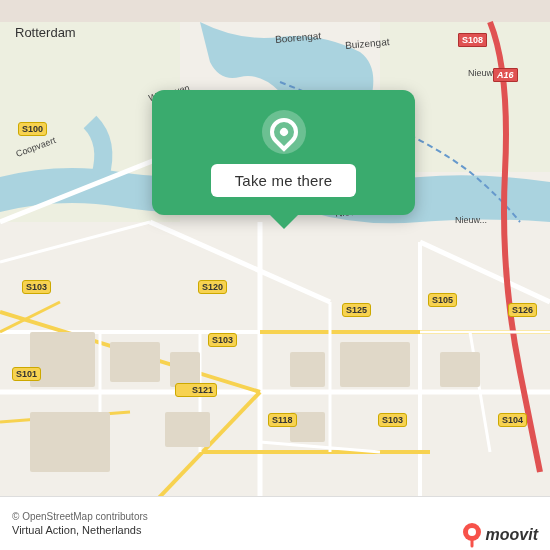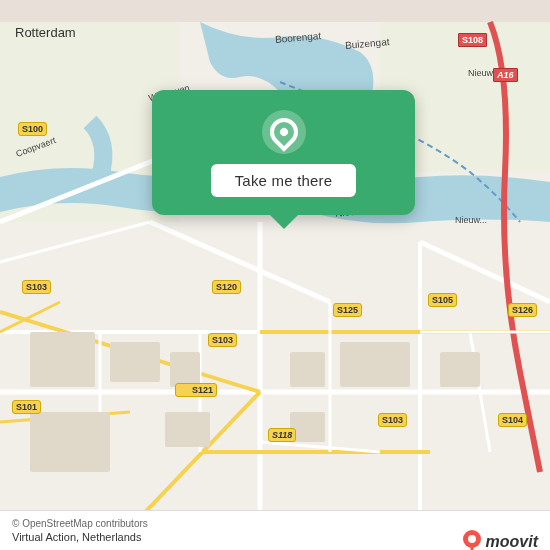--- a/index.html
+++ b/index.html
@@ -91,21 +91,21 @@
       cursor: pointer;
       letter-spacing: 0.2px;
     }
 
     
     .bottom-bar {
       position: absolute;
       bottom: 0;
       left: 0;
       right: 0;
-      height: 40px;
+      height: 54px;
       background: white;
       border-top: 1px solid #ddd;
       display: flex;
       align-items: center;
       justify-content: space-between;
       padding: 0 12px;
       z-index: 20;
     }
 
     .bottom-copyright {
@@ -263,27 +263,27 @@
   <div class="map-label" style="top:32px; left:275px; transform:rotate(-5deg);">Boorengat</div>
   <div class="map-label" style="top:38px; left:345px; transform:rotate(-5deg);">Buizengat</div>
   <div class="map-label" style="top:88px; left:148px; transform:rotate(-15deg); font-size:9px;">Wijnhaven</div>
   <div class="map-label" style="top:205px; left:335px; transform:rotate(-5deg);">Nieuwe Maas</div>
   <div class="map-label" style="top:142px; left:15px; transform:rotate(-20deg); font-size:9px;">Coopvaert</div>
   <div class="map-label" style="top:68px; left:468px; font-size:9px;">Nieuw...</div>
   <div class="map-label" style="top:215px; left:455px; font-size:9px;">Nieuw...</div>
 
   <div class="road-badge" style="top:122px; left:18px;">S100</div>
   <div class="road-badge" style="top:280px; left:22px;">S103</div>
-  <div class="road-badge" style="top:400px; left:12px;">S101</div>
-  <div class="road-badge" style="top:280px; left:212px;">S120</div>
+  <div class="road-badge" style="top:367px; left:12px;">S101</div>
+  <div class="road-badge" style="top:280px; left:198px;">S120</div>
   <div class="road-badge" style="top:383px; left:175px;padding-left:16px;">S121</div>
   <div class="road-badge" style="top:333px; left:208px;">S103</div>
-  <div class="road-badge" style="top:428px; left:268px;font-style:italic;">S118</div>
+  <div class="road-badge" style="top:413px; left:268px;">S118</div>
   <div class="road-badge" style="top:413px; left:378px;">S103</div>
-  <div class="road-badge" style="top:303px; left:333px;">S125</div>
+  <div class="road-badge" style="top:303px; left:342px;">S125</div>
   <div class="road-badge" style="top:293px; left:428px;">S105</div>
   <div class="road-badge" style="top:303px; left:508px;">S126</div>
   <div class="road-badge" style="top:413px; left:498px;">S104</div>
 
   <div class="road-badge-red" style="top:33px; left:458px;">S108</div>
   <div class="road-badge-red" style="top:68px; left:493px;font-style:italic;">A16</div>
 
   <div class="popup-overlay">
     <div class="pin-icon">
       <div class="pin-inner"></div>

